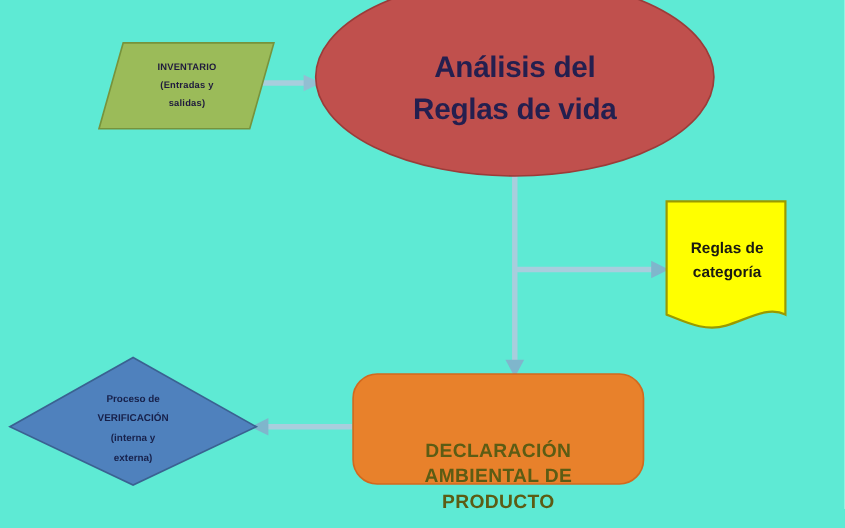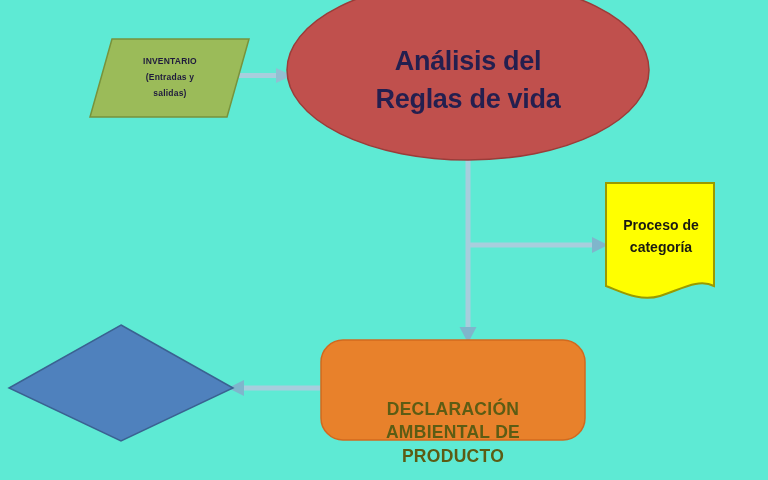--- a/index.html
+++ b/index.html
@@ -142,21 +142,25 @@
     <polygon points="121,325 233,388 121,441 9,388" fill="#4F81BD" stroke="#3A6291" stroke-width="1.5"></polygon>
   </svg>
 
   <div class="node-label" id="label-inventario">INVENTARIO
 (Entradas y
 salidas)</div>
 
   <div class="node-label" id="label-aclv">Análisis del
 Reglas de vida</div>
 
-  <div class="node-label" id="label-reglas">Proceso de
+  <div class="node-label" id="label-reglas">Reglas de
 categoría</div>
 
   <div class="node-label" id="label-dap">DECLARACIÓN
 AMBIENTAL DE
 PRODUCTO</div>
 
+  <div class="node-label" id="label-verificacion">Proceso de
+VERIFICACIÓN
+(interna y
+externa)</div>
 
 </div>
 
 </body></html>

